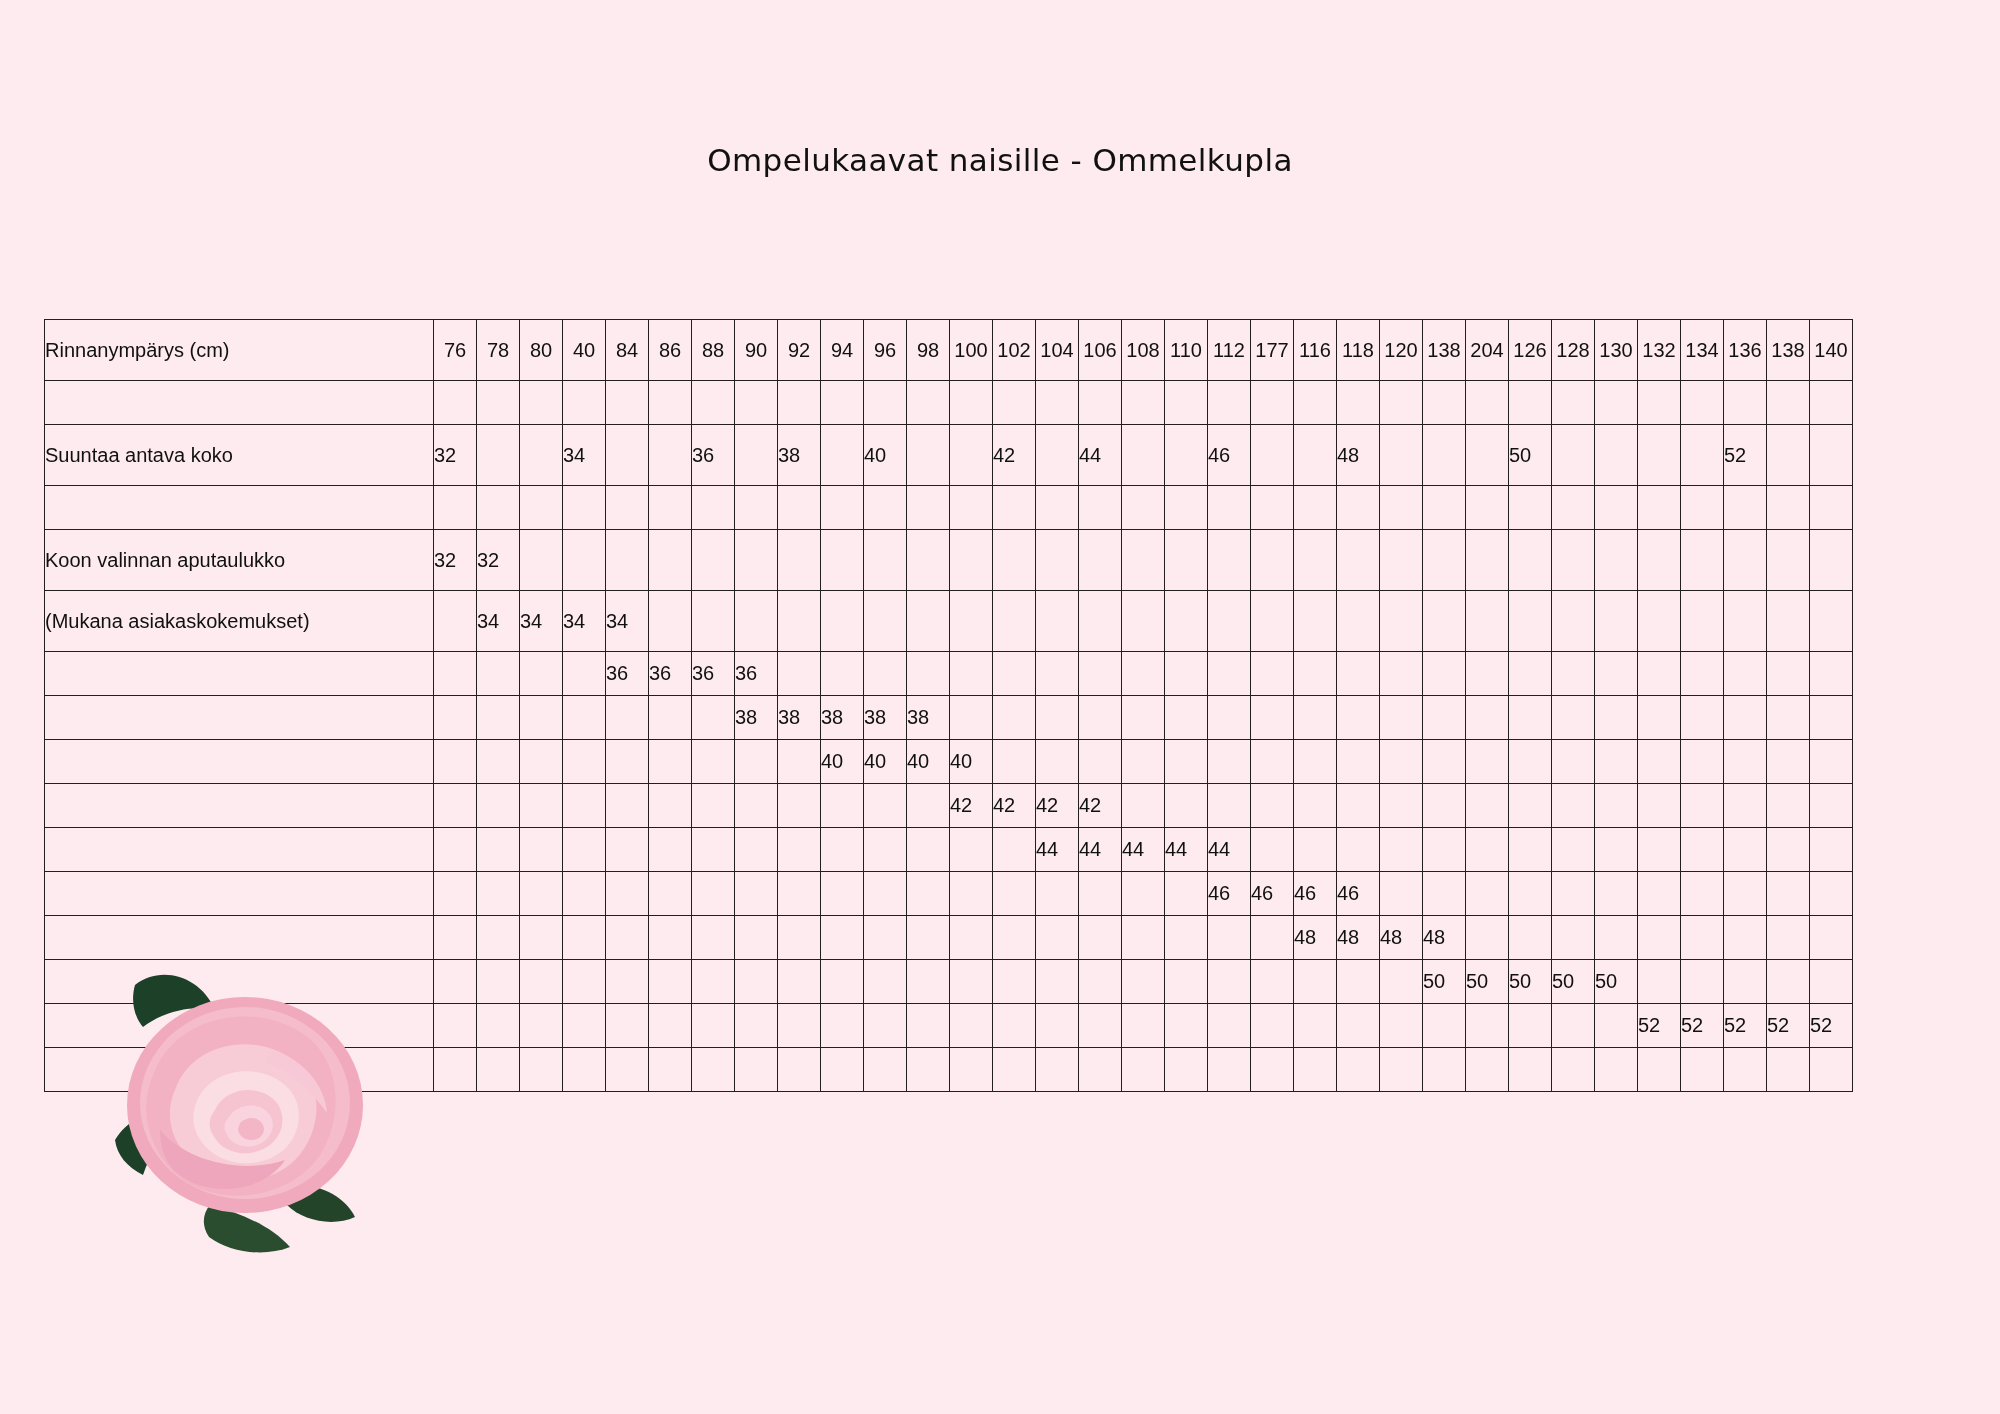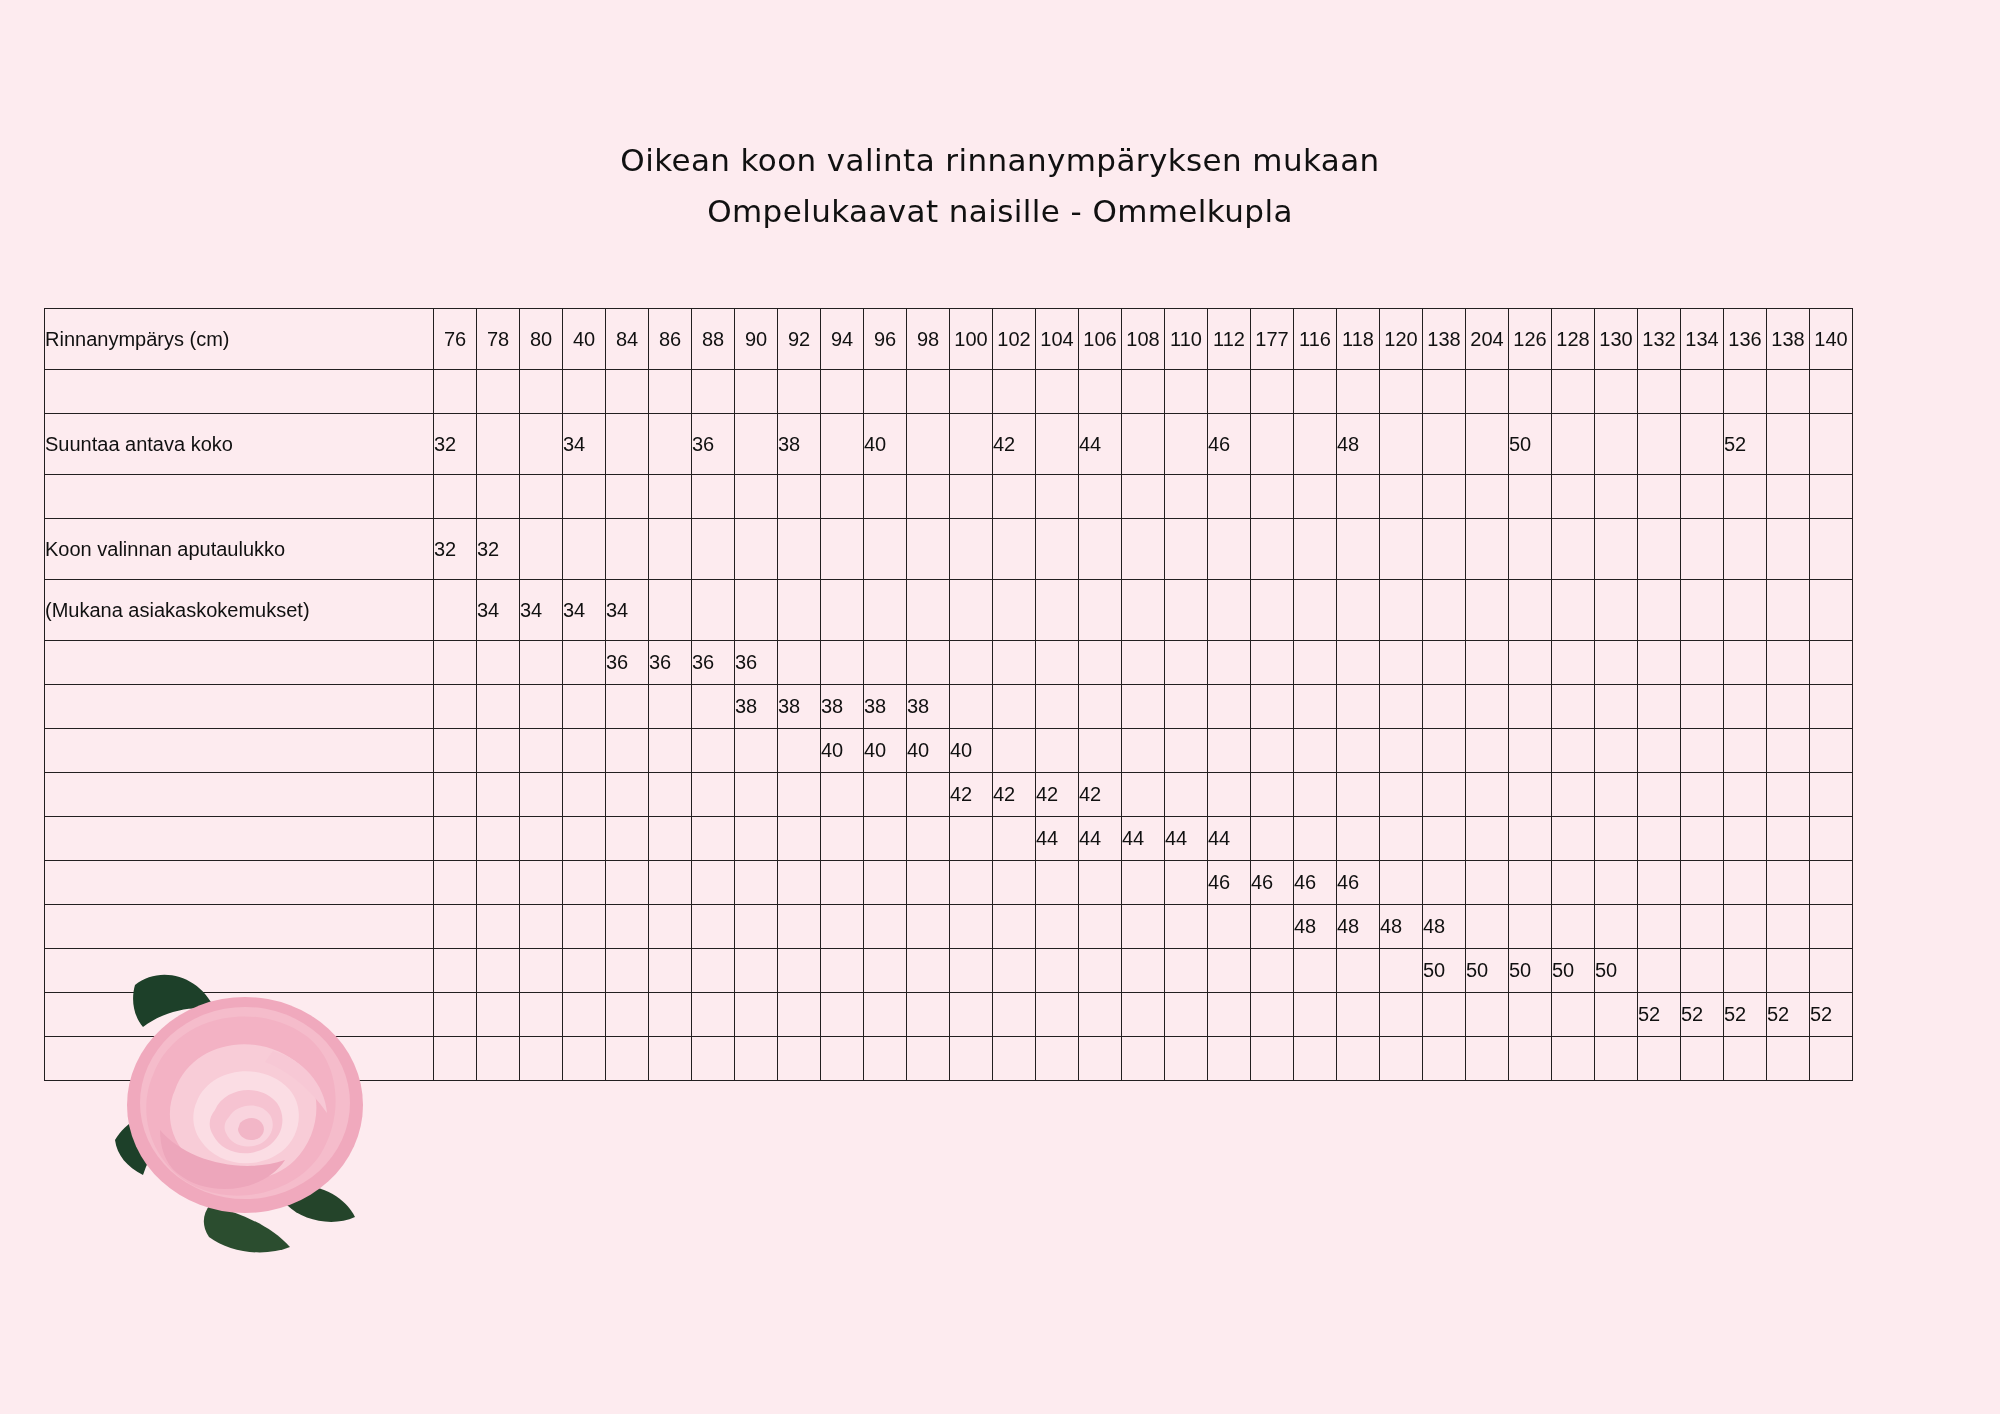--- a/index.html
+++ b/index.html
@@ -26,21 +26,21 @@
     font-size: 31px;
     letter-spacing: 0.4px;
     line-height: 51px;
     color: #111;
     font-family: "DejaVu Sans", sans-serif;
     font-weight: 400;
   }
   .table-wrap {
     position: absolute;
     left: 44px;
-    top: 308px;
+    top: 319px;
     border-radius: 28px;
   }
   table.sizechart {
     border-collapse: collapse;
     table-layout: fixed;
   }
   table.sizechart td {
     border: 1.6px solid #231f20;
     height: 43px;
     padding: 0;
@@ -74,21 +74,20 @@
     top: 955px;
     width: 300px;
     height: 310px;
     pointer-events: none;
   }
 </style>
 </head>
 <body>
 
 <div class="title-block">
-  <div class="title-line">Oikean koon valinta rinnanympäryksen mukaan</div>
   <div class="title-line">Ompelukaavat naisille - Ommelkupla</div>
 </div>
 
 <div class="table-wrap">
   <table class="sizechart" id="chart-table">
     <tbody id="chart-body">
         <tr class="tall">
           <td class="labelcell">Rinnanympärys (cm)</td>
           <td class="headcell">76</td>
           <td class="headcell">78</td>

